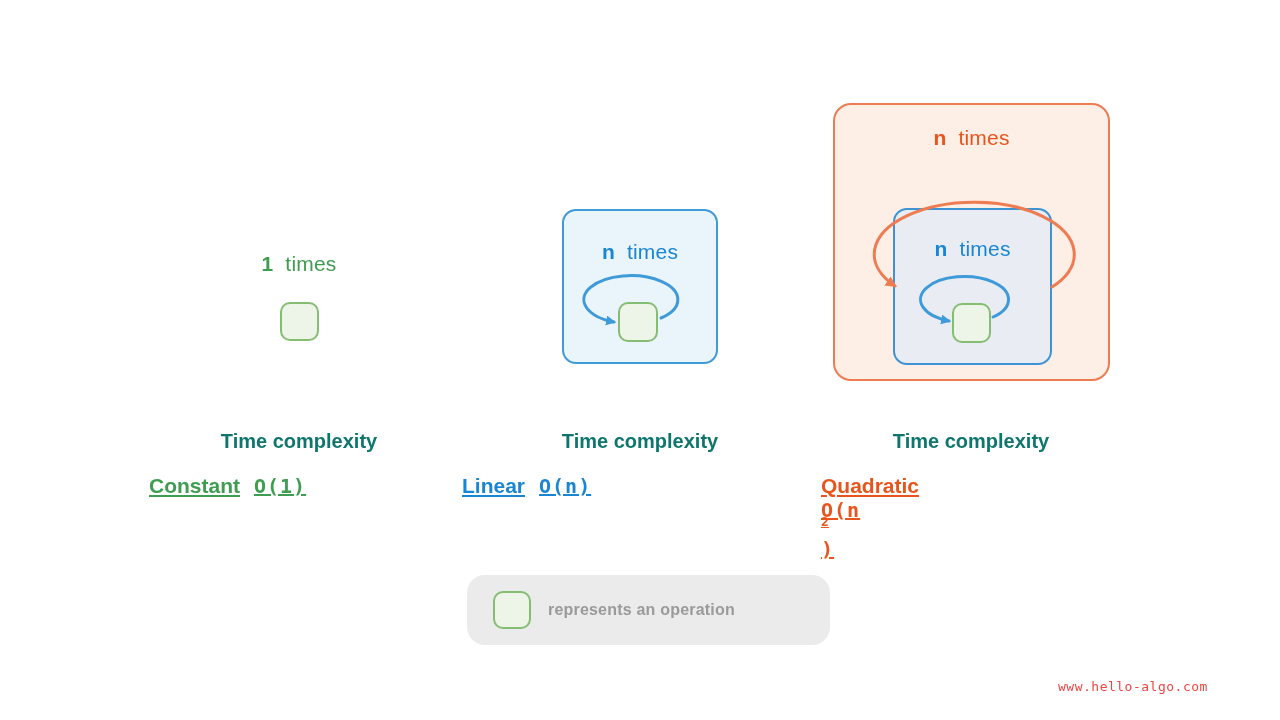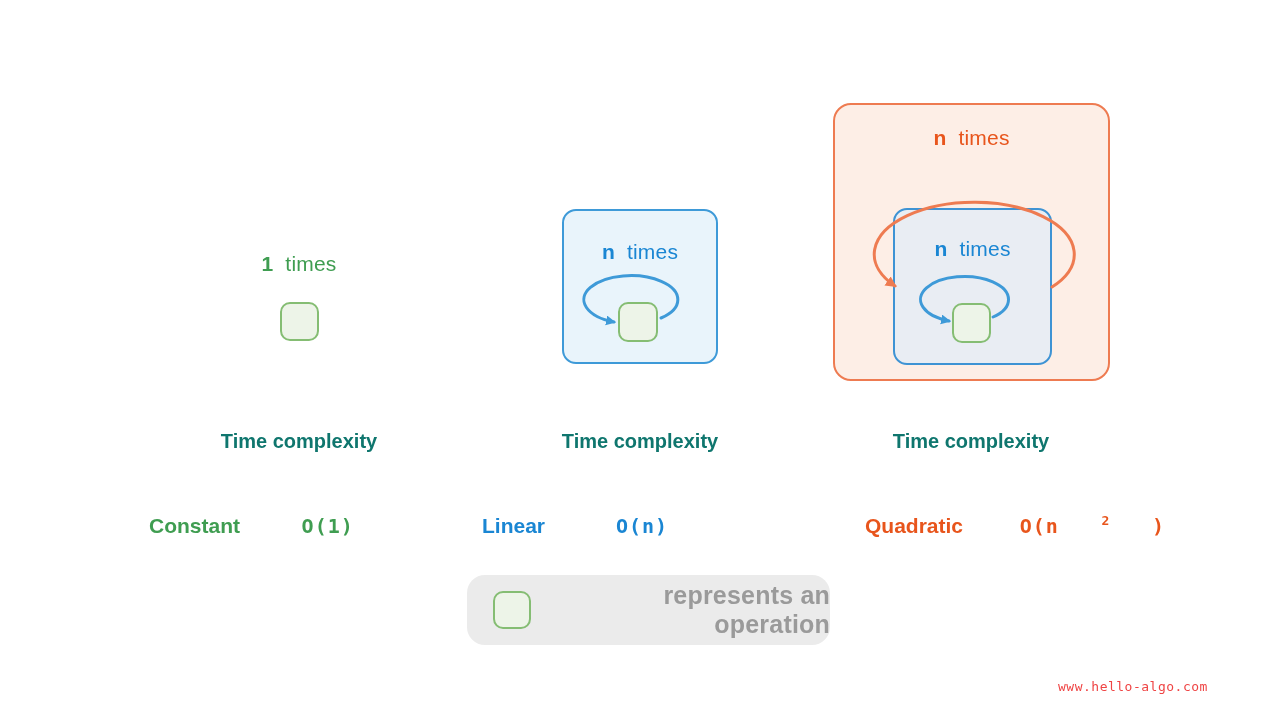--- a/index.html
+++ b/index.html
@@ -30,39 +30,39 @@
   .blue-text{color:#1a86d3;}
   .orange-text{color:#e8551c;}
 
   
   .title-row{
     position:absolute;top:430px;width:260px;text-align:center;
     font-size:20px;font-weight:700;color:#0f766e;
   }
   .complexity-row{
     position:absolute;top:474px;width:300px;display:flex;
-    justify-content:space-between;align-items:baseline;font-size:21px;font-weight:700;
+    justify-content:flex-start;align-items:baseline;font-size:21px;font-weight:700;text-decoration:underline;
   }
   .complexity-row .word{margin-right:14px;}
   .complexity-row .formula{
-    font-family:"DejaVu Sans Mono",monospace;font-weight:700;font-size:20px;letter-spacing:1px;margin-top:40px;
+    font-family:"DejaVu Sans Mono",monospace;font-weight:700;font-size:20px;letter-spacing:1px;
   }
   .complexity-row .sup{
     font-family:"DejaVu Sans Mono",monospace;font-weight:700;font-size:13px;
     position:relative;top:-8px;letter-spacing:0;
   }
 
   
   .legend{
     position:absolute;left:467px;top:575px;width:363px;height:70px;
     background:#ebebeb;border-radius:18px;display:flex;align-items:center;
   }
   .legend .op-box{position:static;width:38px;height:38px;margin-left:26px;flex:0 0 auto;}
   .legend .legend-text{
-    margin-left:17px;font-size:25px;font-weight:700;color:#9a9a9a;letter-spacing:.2px;text-align:right;
+    margin-left:17px;font-size:16px;font-weight:700;color:#9a9a9a;letter-spacing:.2px;
   }
 
   
   .watermark{
     position:absolute;left:1058px;top:679px;
     font-family:"DejaVu Sans Mono",monospace;font-size:13px;color:#ef4444;letter-spacing:.5px;
   }
 
   svg.arrows{position:absolute;left:0;top:0;pointer-events:none;}
 </style>
@@ -118,28 +118,28 @@
   <div class="title-row" style="left:510px;">Time complexity</div>
   <div class="title-row" style="left:841px;">Time complexity</div>
 
   <div class="complexity-row green-text" style="left:149px;">
     <span class="word">Constant</span>
     <span class="formula">O(1)</span>
     <span class="sup"></span>
     <span class="formula"></span>
   </div>
 
-  <div class="complexity-row blue-text" style="left:482px;">
+  <div class="complexity-row blue-text" style="left:462px;">
     <span class="word">Linear</span>
     <span class="formula">O(n)</span>
     <span class="sup"></span>
     <span class="formula"></span>
   </div>
 
-  <div class="complexity-row orange-text" style="left:865px;">
+  <div class="complexity-row orange-text" style="left:821px;flex-direction:column;">
     <span class="word">Quadratic</span>
     <span class="formula">O(n</span>
     <span class="sup">2</span>
     <span class="formula">)</span>
   </div>
 
   <div class="legend">
     <div class="op-box"></div>
     <div class="legend-text">represents an operation</div>
   </div>

